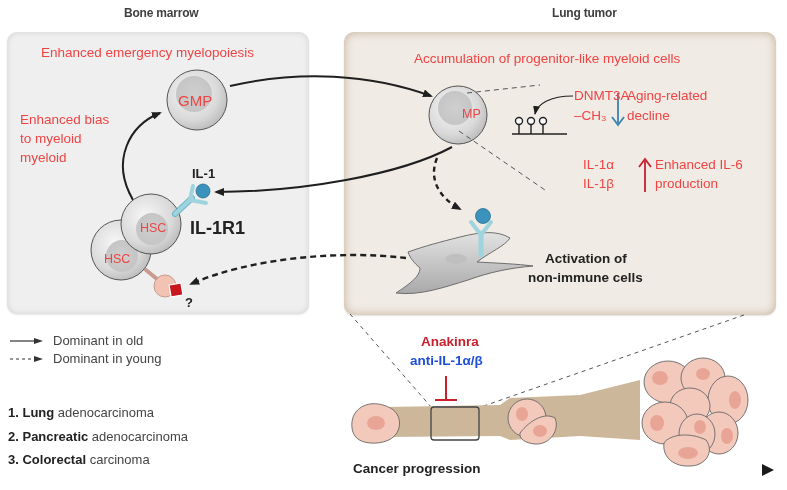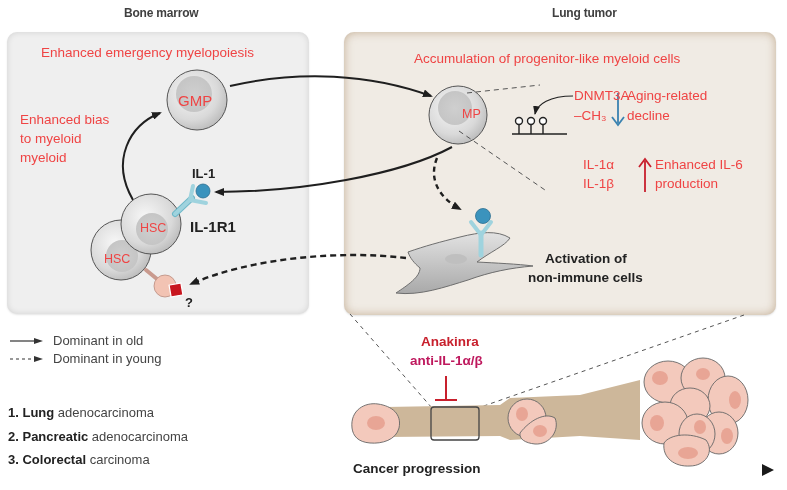--- a/index.html
+++ b/index.html
@@ -193,21 +193,21 @@
 </svg>
 
 <div class="abs txt" style="left:41px; top:45px;">Enhanced emergency myelopoiesis</div>
 <div class="abs txt" style="left:20px; top:112px;">Enhanced bias</div>
 <div class="abs txt" style="left:20px; top:131px;">to myeloid</div>
 <div class="abs txt" style="left:20px; top:150px;">myeloid</div>
 <div class="abs txt" style="left:178px; top:92px; font-size:15px;">GMP</div>
 <div class="abs txt" style="left:140px; top:221px; font-size:12.5px;">HSC</div>
 <div class="abs txt" style="left:104px; top:252px; font-size:12.5px;">HSC</div>
 <div class="abs txt bold" style="left:192px; top:166px; font-size:13px;">IL-1</div>
-<div class="abs txt bold" style="left:190px; top:218px; font-size:15px;">IL-1R1</div>
+<div class="abs txt bold" style="left:190px; top:218px; font-size:18px;">IL-1R1</div>
 <div class="abs txt bold" style="left:185px; top:295px; font-size:13px;">?</div>
 
 <div class="abs txt" style="left:414px; top:51px;">Accumulation of progenitor-like myeloid cells</div>
 <div class="abs txt" style="left:447px; top:107px; font-size:12.5px;margin-left:15px;">MP</div>
 <div class="abs txt" style="left:574px; top:88px;">DNMT3A</div>
 <div class="abs txt" style="left:574px; top:108px;">–CH₃</div>
 <div class="abs txt" style="left:627px; top:88px;">Aging-related</div>
 <div class="abs txt" style="left:627px; top:108px;">decline</div>
 <div class="abs txt" style="left:583px; top:157px;">IL-1α</div>
 <div class="abs txt" style="left:583px; top:176px;">IL-1β</div>
@@ -229,15 +229,15 @@
   <span class="bold">Pancreatic</span>
   <span>adenocarcinoma</span>
 </div>
 <div class="abs list-line" style="left:8px; top:452px;">
   <span class="bold">3.</span>
   <span class="bold">Colorectal</span>
   <span>carcinoma</span>
 </div>
 
 <div class="abs txt bold red" style="left:421px; top:334px; color:#c8202d;">Anakinra</div>
-<div class="abs txt bold red" style="left:410px; top:353px; color:#be185d;">anti-IL-1α/β</div>
+<div class="abs txt bold red" style="left:410px; top:353px; color:#1d4ed8;">anti-IL-1α/β</div>
 
 <div class="abs txt bold" style="left:353px; top:461px; color:#222;">Cancer progression</div>
 
 </body></html>

